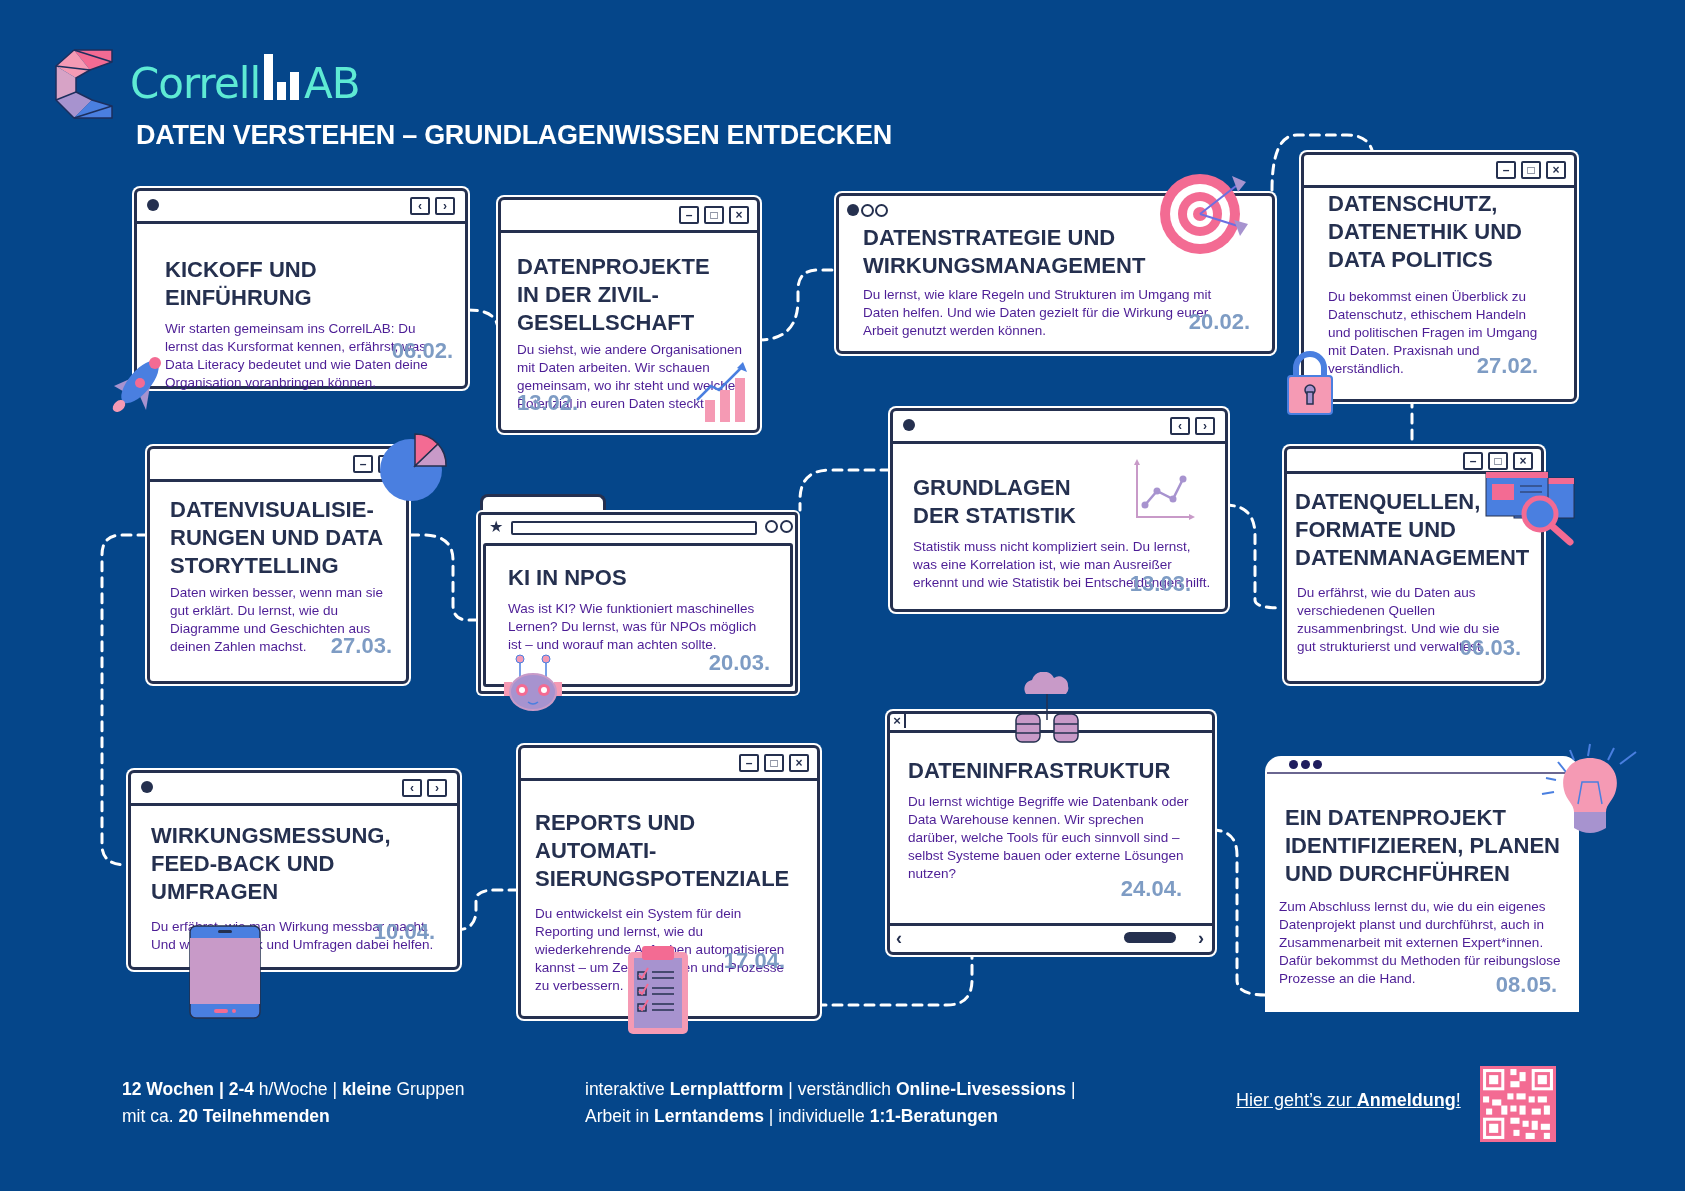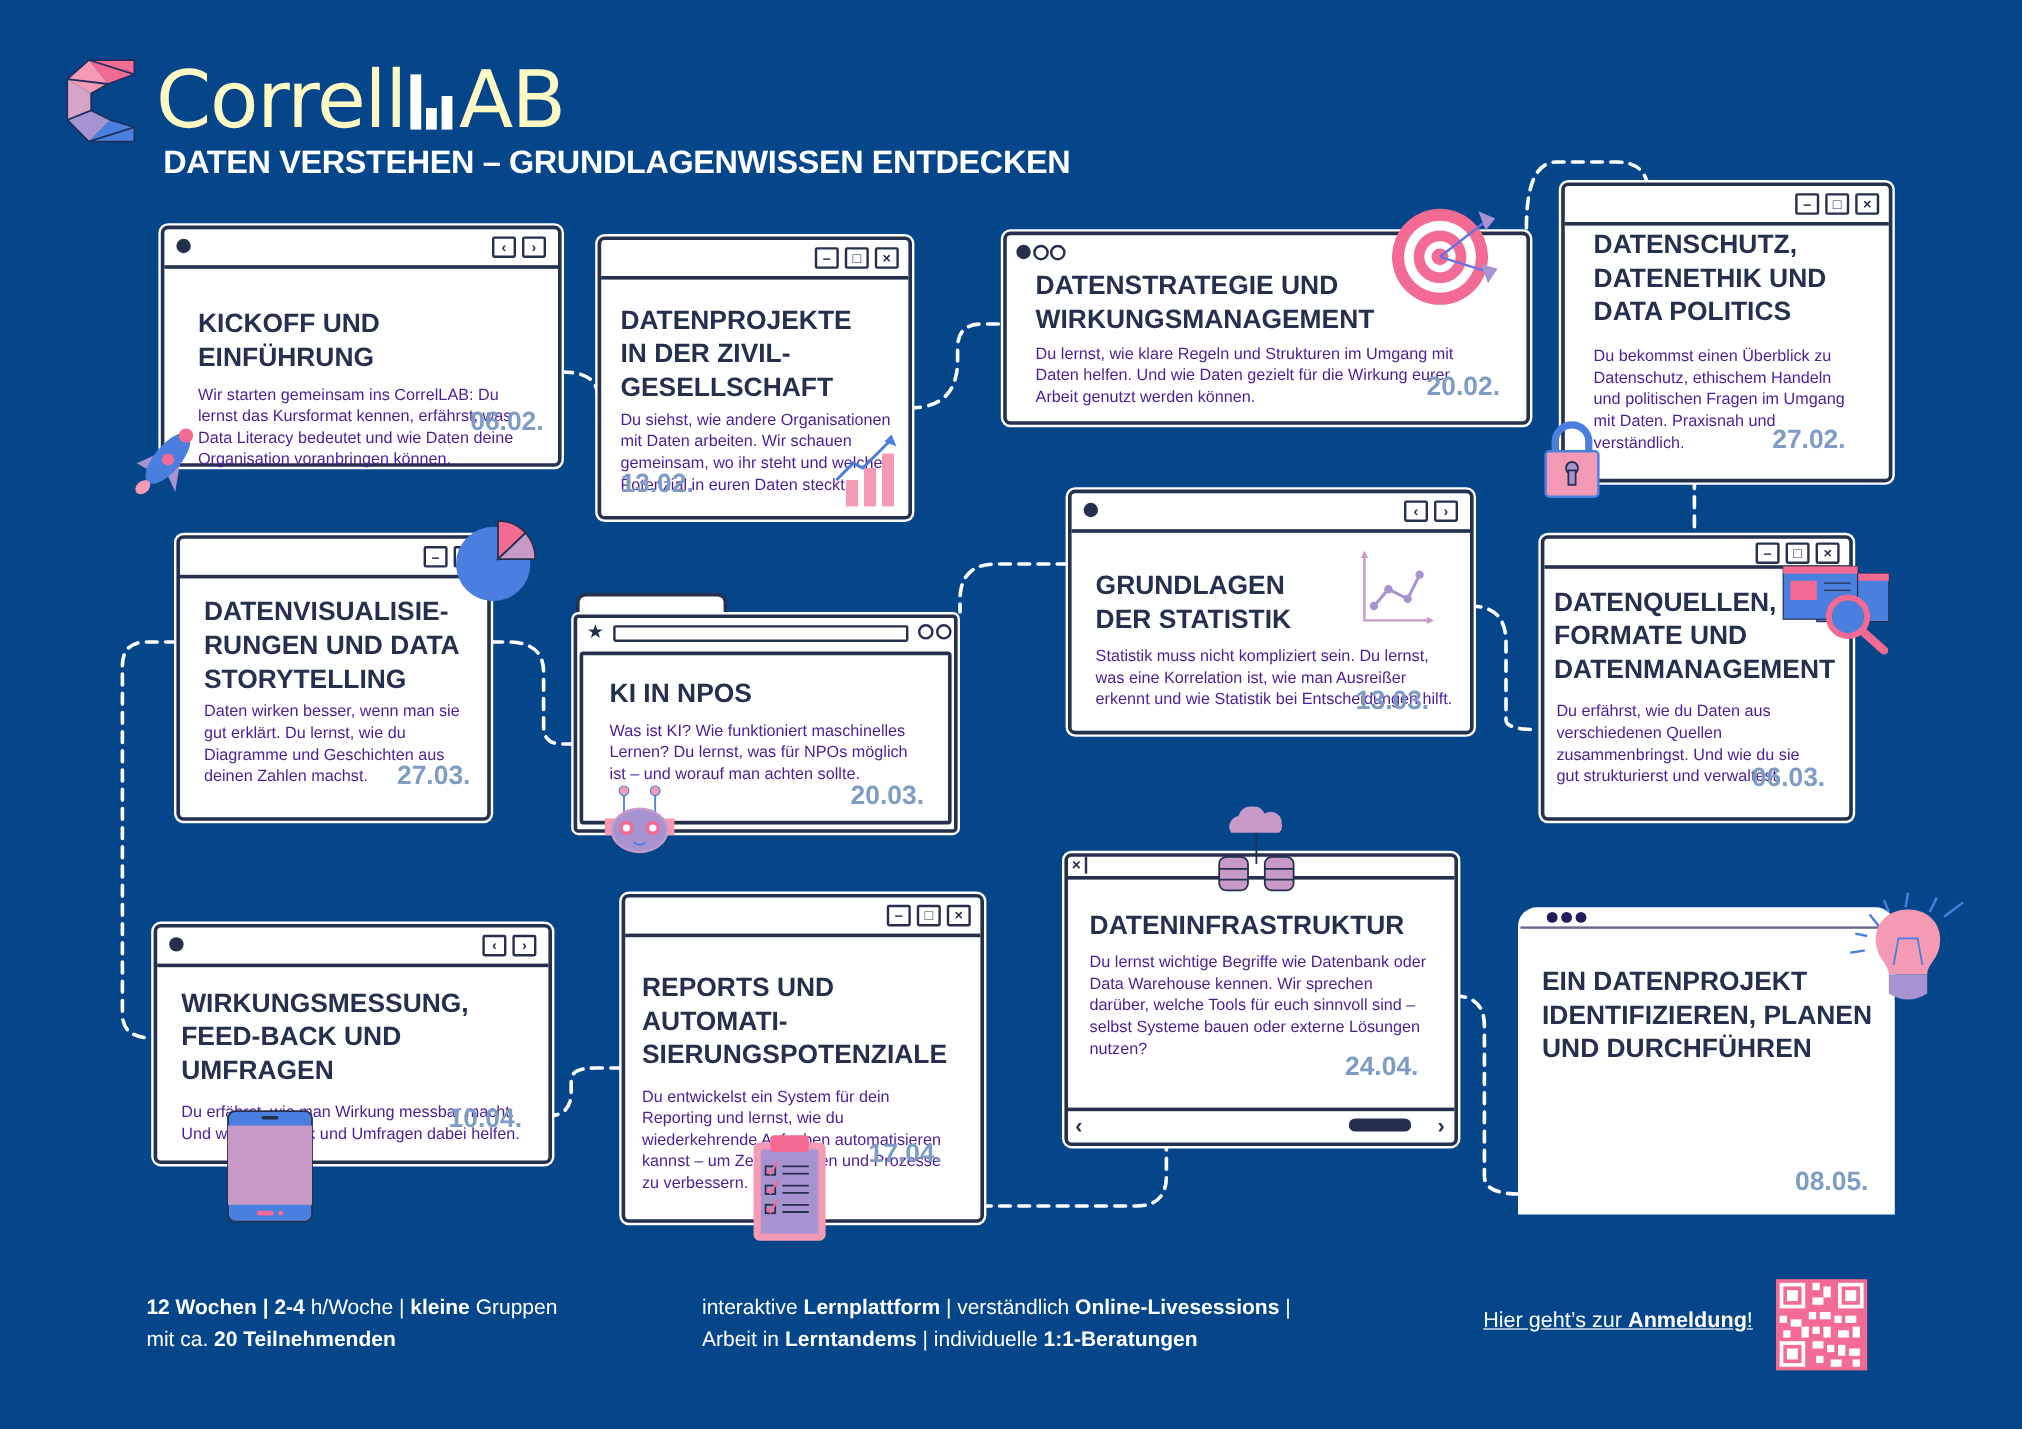--- a/index.html
+++ b/index.html
@@ -1,20 +1,20 @@
 <!DOCTYPE html>
 <html><head>
 <meta charset="utf-8">
 <style>
   html,body{margin:0;padding:0;}
   body{width:1685px;height:1191px;background:#05468a;position:relative;overflow:hidden;font-family:"Liberation Sans",sans-serif;color:#25304f;}
   .abs{position:absolute;}
   
   .logo-icon{left:52px;left:54px;top:48px;width:62px;height:72px;}
-  .brand{left:130px;top:44px;font-size:66px;color:#fef9c3;font-family:"DejaVu Sans",sans-serif;letter-spacing:-1px;line-height:80px;}
+  .brand{left:130px;top:44px;font-size:42px;color:#5eead4;font-family:"DejaVu Sans",sans-serif;letter-spacing:-1px;line-height:80px;}
   .brand .bars{display:inline-block;width:38px;height:46px;position:relative;vertical-align:-2px;margin:0 2px 0 4px;}
   .brand .bars i{position:absolute;bottom:0;background:#fff;width:9px;}
   .subtitle{left:136px;top:120px;font-size:27px;font-weight:bold;color:#fff;letter-spacing:-0.3px;}
   
   svg.connectors{position:absolute;left:0;top:0;pointer-events:none;}
   
   .card{position:absolute;background:#fff;border:3px solid #25304f;border-radius:6px;box-shadow:0 0 0 2px #fff;}
   .card .bar{height:30px;border-bottom:3px solid #25304f;position:relative;}
   .dot{position:absolute;top:8px;width:12px;height:12px;border-radius:50%;background:#25304f;}
   .odot{position:absolute;top:8px;width:9px;height:9px;border-radius:50%;border:2px solid #25304f;background:#fff;}
@@ -346,20 +346,21 @@
 </svg>
 
 <div class="card" style="left:1267px;top:758px;width:310px;height:252px;border:none;border-radius:14px 14px 0 0;">
   <div class="bar" style="height:14px;border-bottom:2px solid #6a6690;">
     <span class="dot" style="left:22px;top:2px;width:9px;height:9px;background:#1f1d5e"></span>
     <span class="dot" style="left:34px;top:2px;width:9px;height:9px;background:#1f1d5e"></span>
     <span class="dot" style="left:46px;top:2px;width:9px;height:9px;background:#1f1d5e"></span>
   </div>
   <div class="content" style="padding:30px 10px 0 18px;">
     <h2 style="width:280px">EIN DATENPROJEKT IDENTIFIZIEREN, PLANEN UND DURCHFÜHREN</h2>
+    <p style="width:290px;margin-top:10px;margin-left:-6px">Zum Abschluss lernst du, wie du ein eigenes Datenprojekt planst und durchführst, auch in Zusammenarbeit mit externen Expert*innen. Dafür bekommst du Methoden für reibungslose Prozesse an die Hand.</p>
   </div>
   <div class="date" style="right:20px;bottom:12px">08.05.</div>
 </div>
 <svg class="abs" style="left:1540px;top:742px" width="100" height="110" viewBox="0 0 100 110">
   <g stroke="#4a7fe0" stroke-width="2">
       <line x1="18" y1="20" x2="26" y2="30"></line>
       <line x1="30" y1="8" x2="34" y2="18"></line>
       <line x1="50" y1="2" x2="48" y2="14"></line>
       <line x1="74" y1="6" x2="68" y2="18"></line>
       <line x1="96" y1="10" x2="80" y2="22"></line>

